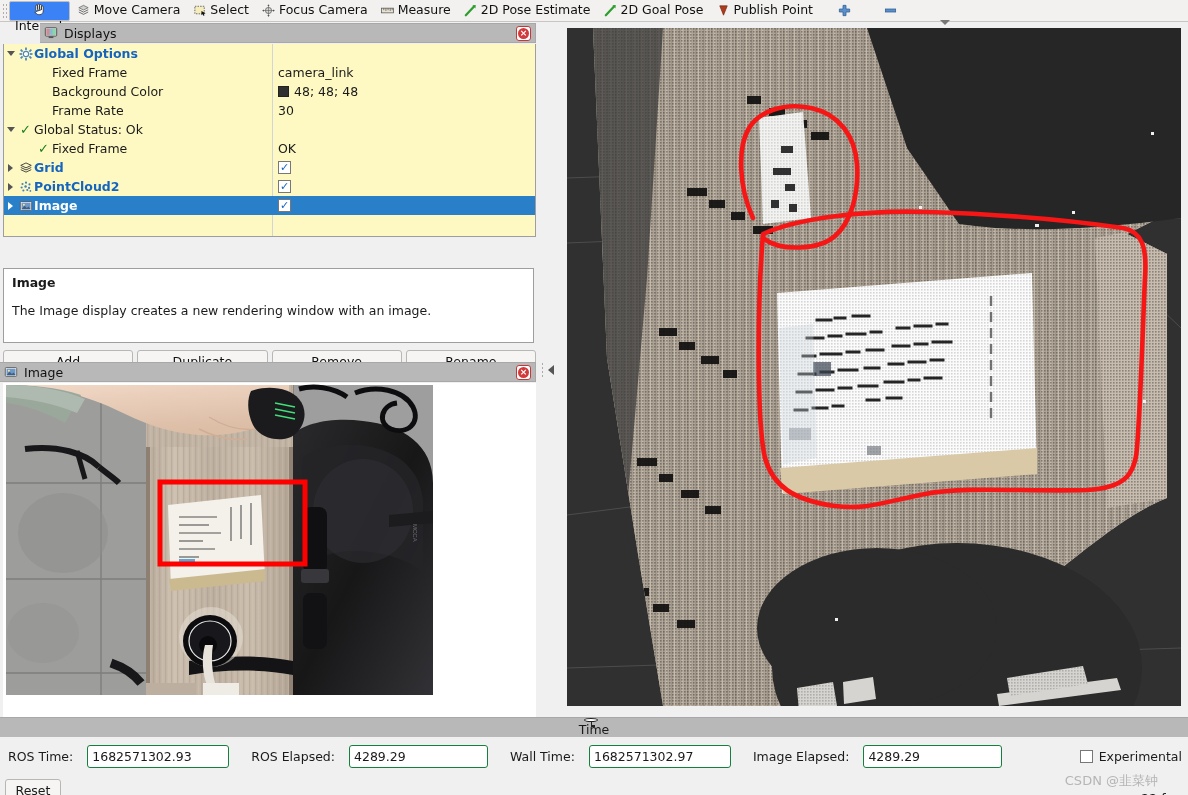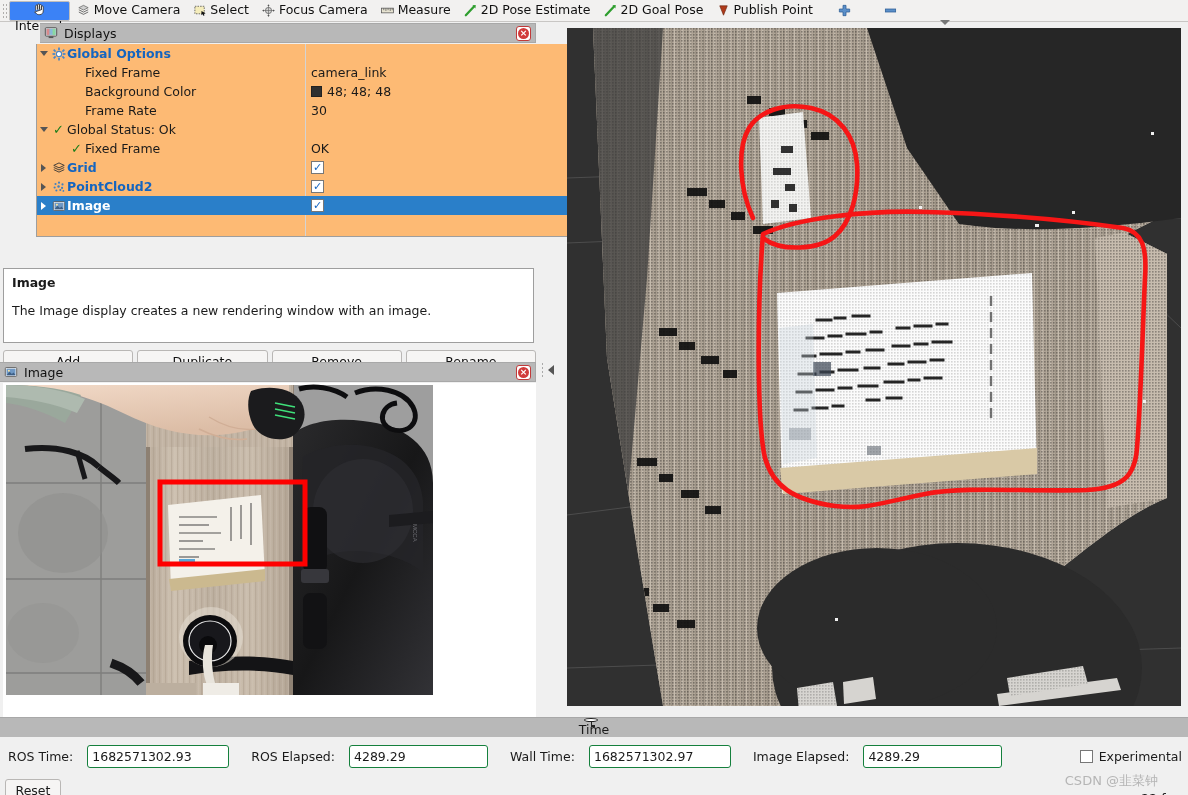--- a/index.html
+++ b/index.html
@@ -50,21 +50,21 @@
     border-radius: 3px; background: #fff; border: 1px solid #c03a3a;
     display: flex; align-items: center; justify-content: center;
   }
   .close-btn .dot { width: 11px; height: 11px; border-radius: 50%;
     background: #d13b3b; display:flex; align-items:center; justify-content:center;
     color: #fff; font-size: 9px; line-height: 1; font-weight: bold; }
 
   
   #displays-wrap { position: absolute; left: 0; top: 0; width: 536px; height: 215px; padding-left: 40px; }
   #tree { position: absolute; left: 3px; top: 21px; width: 533px; height: 193px;
-    background: #fdba74; border: 1px solid #9e9e9e; border-top: 0; overflow: hidden; margin-left: 33px; }
+    background: #fef9c3; border: 1px solid #9e9e9e; border-top: 0; overflow: hidden; }
   #tree-split { position: absolute; left: 268px; top: 0; width: 1px; height: 100%;
     background: #d4d4d4; }
   .row { display: flex; height: 19px; align-items: center; position: relative; }
   .row.sel { background: #2a7fc9; color: #fff; }
   .row .c1 { width: 268px; display: flex; align-items: center; height: 19px; overflow:hidden; }
   .row .c2 { flex: 1; display: flex; align-items: center; height: 19px; padding-left: 6px; }
   .arrow { width: 13px; flex: 0 0 13px; display:flex; align-items:center; justify-content:center; }
   .arrow .tri-d { width:0;height:0;border-left:4px solid transparent;border-right:4px solid transparent;border-top:5px solid #555; }
   .arrow .tri-r { width:0;height:0;border-top:4px solid transparent;border-bottom:4px solid transparent;border-left:5px solid #555; }
   .row.sel .arrow .tri-r { border-left-color:#fff; }

